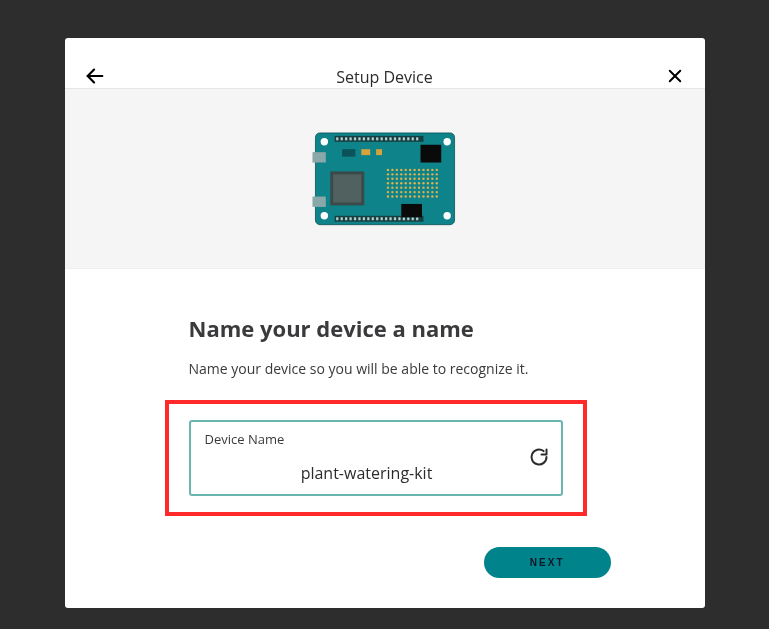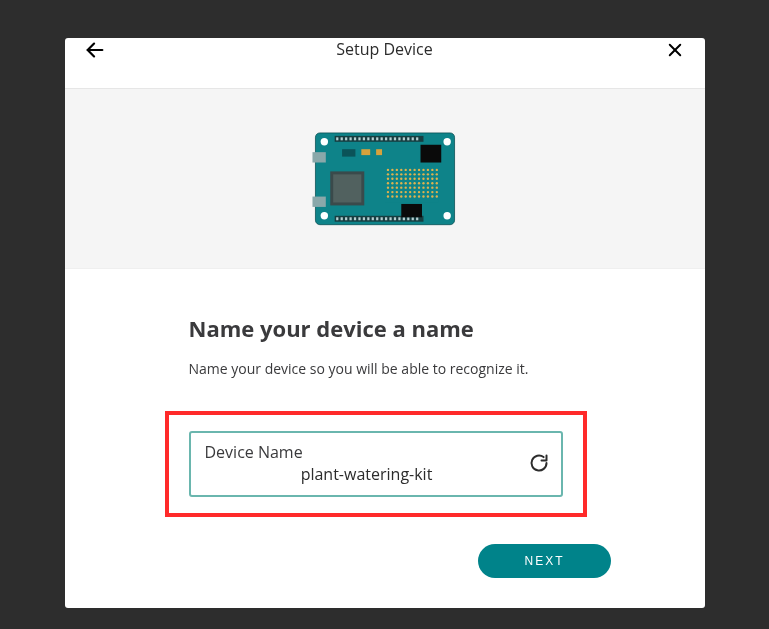--- a/index.html
+++ b/index.html
@@ -17,21 +17,21 @@
       background: #fff;
       width: 640px;
       height: 570px;
       border-radius: 3px;
       display: flex;
       flex-direction: column;
     }
     .modal-header {
       height: 51px;
       display: flex;
-      align-items: flex-start;
+      align-items: flex-end;
       justify-content: space-between;
       padding: 0 18px;
       border-bottom: 1px solid #e6e6e6;
     }
     .back-btn, .close-btn {
       width: 24px;
       height: 24px;
       display: flex;
       align-items: center;
       justify-content: center;
@@ -61,41 +61,41 @@
     }
     .heading {
       font-size: 22px;
       font-weight: 700;
       color: #3a3a3c;
       margin-bottom: 16px;
     }
     .subtext {
       font-size: 14px;
       color: #3a3a3c;
-      margin-bottom: 33px;
+      margin-bottom: 22px;
     }
     .highlight-box {
       border: 4px solid #ff2a2a;
       padding: 16px 20px;
       margin-left: -24px;
       margin-right: -6px;
     }
     .input-wrapper {
       border: 2px solid #6ab6ae;
       border-radius: 3px;
       padding: 8px 12px 10px 14px;
       position: relative;
       display: flex;
       align-items: center;
     }
     .input-col { flex: 1; display: flex; flex-direction: column; }
     .input-label {
-      font-size: 16px;
+      font-size: 13px;
       color: #3a3a3c;
-      margin-bottom: 0;
+      margin-bottom: 14px;
     }
     .device-input {
       font-size: 16px;
       color: #2c2c2c;
       border: none;
       outline: none;
       width: 100%;
       background: transparent;
       font-family: inherit;
       text-align: center;
@@ -107,26 +107,26 @@
       color: #2c2c2c;
       cursor: pointer;
     }
     .footer {
       padding: 0 94px 30px 0;
       display: flex;
       justify-content: flex-end;
     }
     .next-btn {
       background: #00838a;
-      color: #ffffff;
+      color: #0f172a;
       border: none;
       border-radius: 20px;
       padding: 10px 46px;
-      font-size: 12px;
-      font-weight: 400;
+      font-size: 10px;
+      font-weight: 700;
       letter-spacing: 2px;
       cursor: pointer;
       text-transform: uppercase;
     }
   </style>
 </head>
 <body>
 
 <div class="modal">
   <div class="modal-header">

